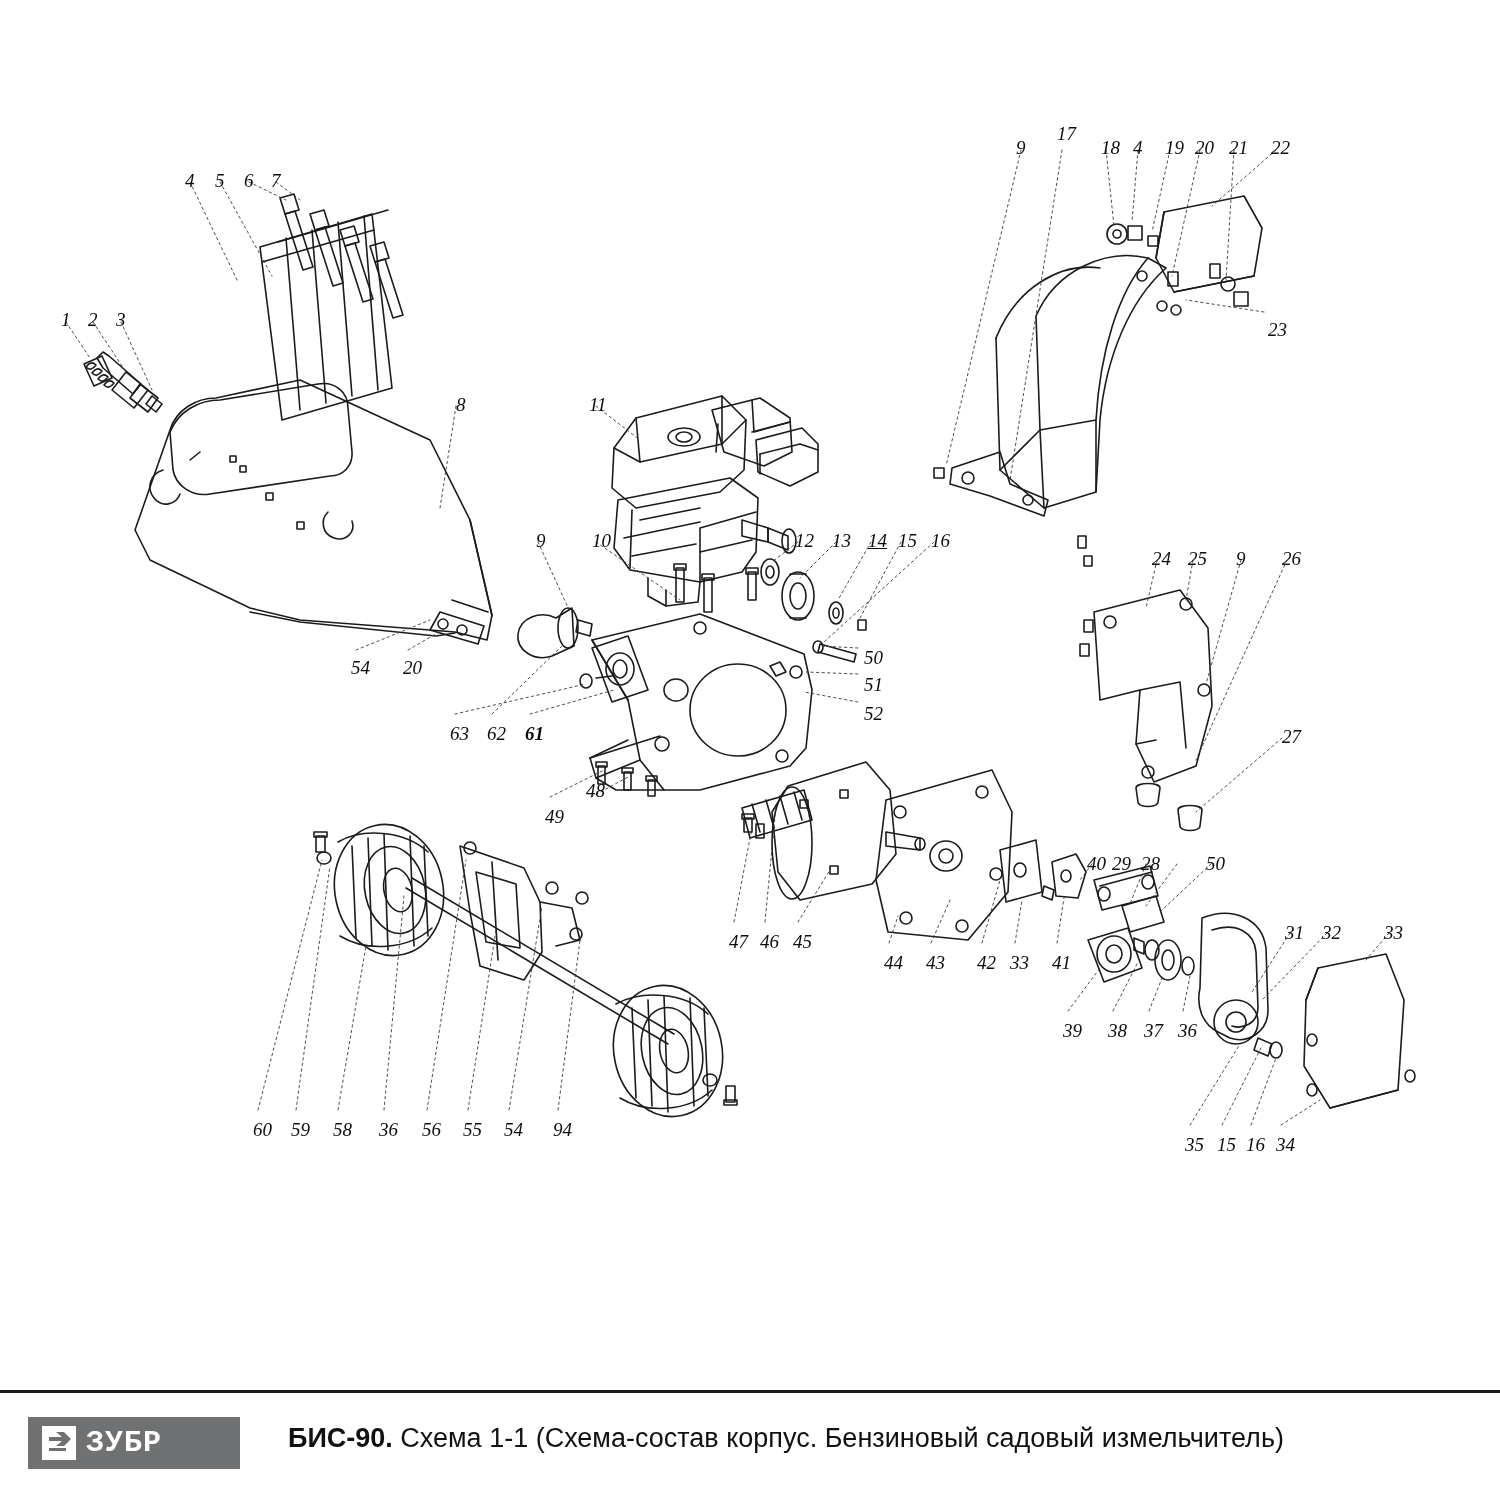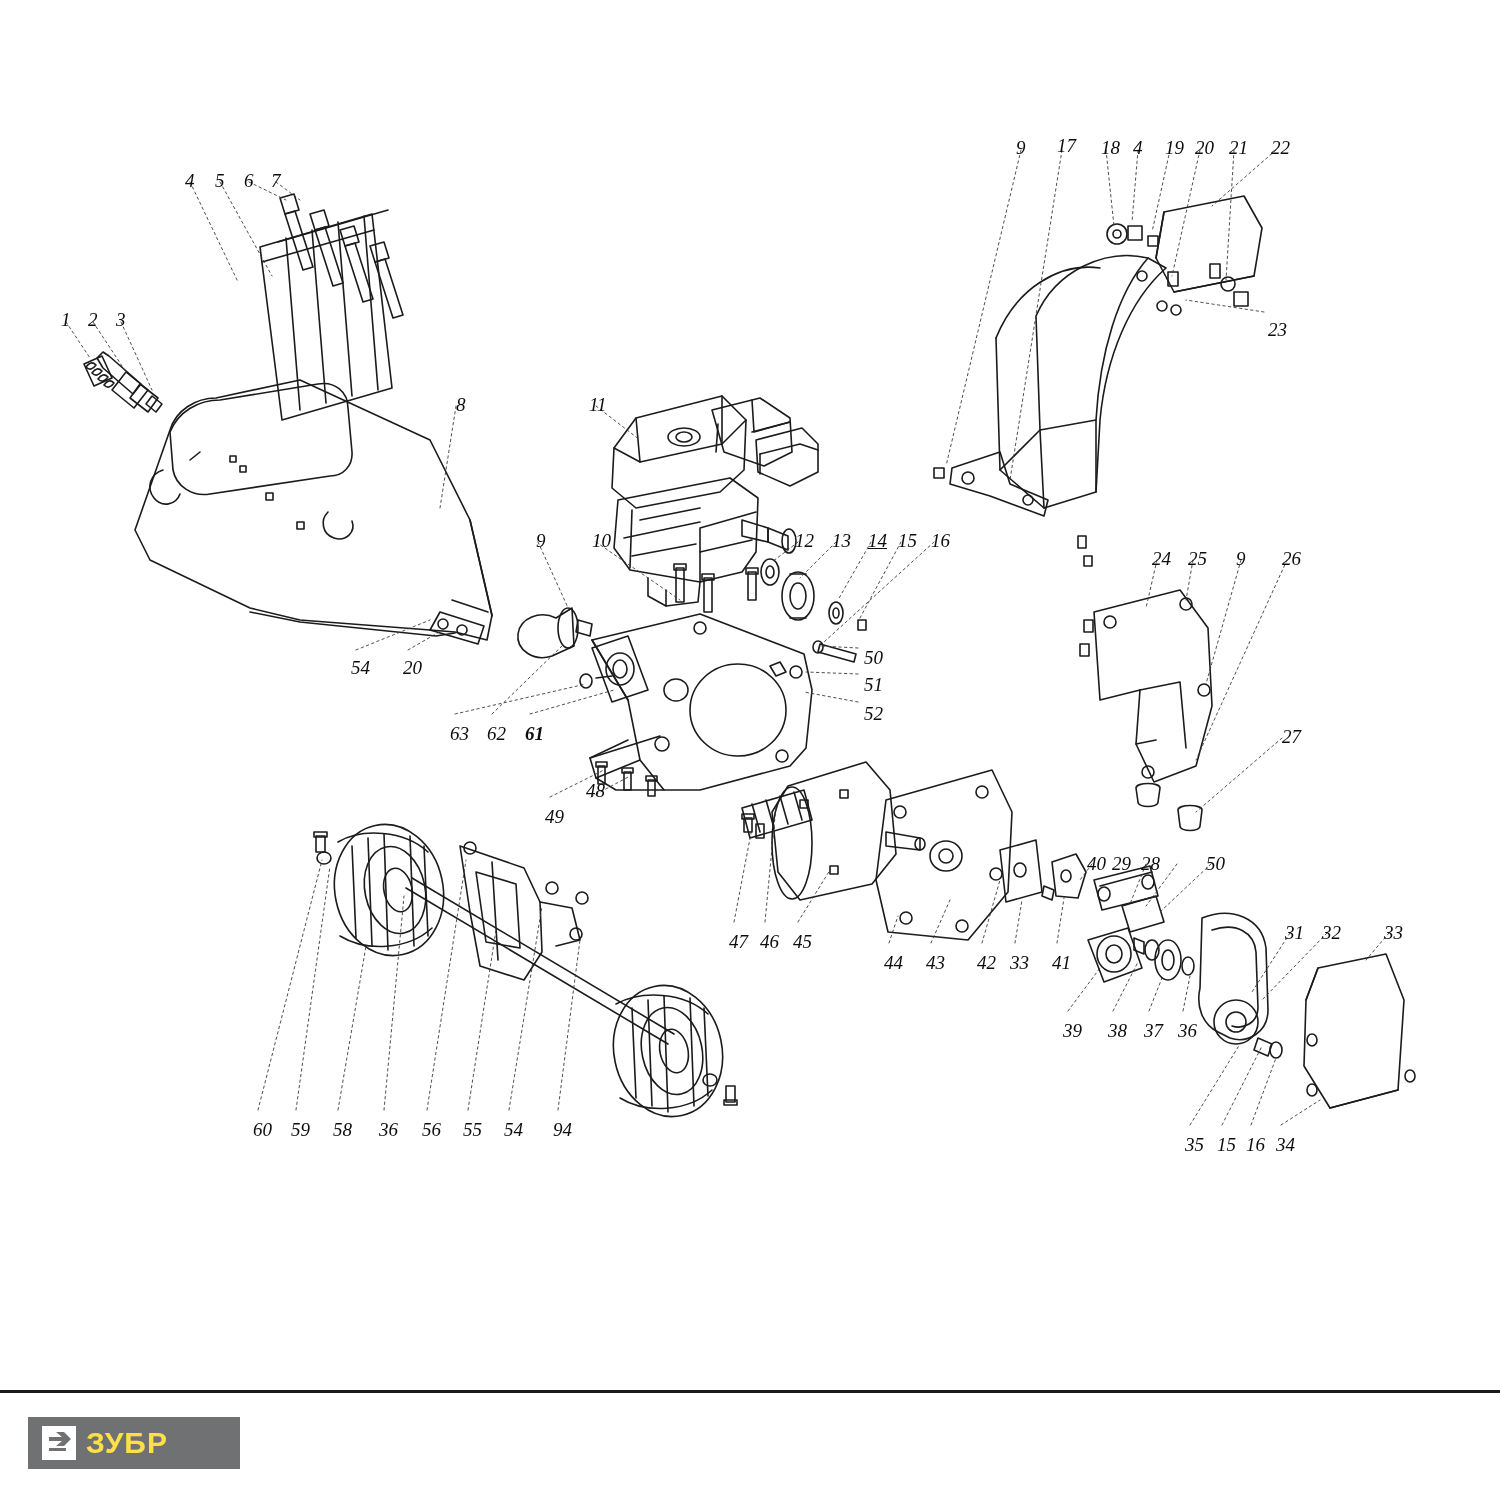--- a/index.html
+++ b/index.html
@@ -68,22 +68,22 @@
   }
   #logo .mark {
     width: 34px;
     height: 34px;
     background: #ffffff;
     position: relative;
     flex: none;
   }
   #logo .mark svg { display:block; }
   #logo .brand {
-    color: #fde047;
-    font-family: Liberation Sans, sans-serif;
+    color: #ffffff;
+    font-family: Liberation Mono, monospace;
     font-weight: bold;
     font-size: 30px;
     letter-spacing: 1px;
   }
   #caption {
     position: absolute;
     left: 288px;
     top: 30px;
     font-size: 27px;
     color: #111111;
@@ -519,21 +519,21 @@
         <div class="callout" style="left: 456px; top: 395px;">8</div>
         <div class="callout" style="left: 589px; top: 395px;">11</div>
         <div class="callout" style="left: 536px; top: 531px;">9</div>
         <div class="callout" style="left: 592px; top: 531px;">10</div>
         <div class="callout" style="left: 795px; top: 531px;">12</div>
         <div class="callout" style="left: 832px; top: 531px;">13</div>
         <div class="callout" style="left: 868px; top: 531px; text-decoration: underline;">14</div>
         <div class="callout" style="left: 898px; top: 531px;">15</div>
         <div class="callout" style="left: 931px; top: 531px;">16</div>
         <div class="callout" style="left: 1016px; top: 138px;">9</div>
-        <div class="callout" style="left: 1057px; top: 136px;">17</div>
+        <div class="callout" style="left: 1057px; top: 124px;">17</div>
         <div class="callout" style="left: 1101px; top: 138px;">18</div>
         <div class="callout" style="left: 1133px; top: 138px;">4</div>
         <div class="callout" style="left: 1165px; top: 138px;">19</div>
         <div class="callout" style="left: 1195px; top: 138px;">20</div>
         <div class="callout" style="left: 1229px; top: 138px;">21</div>
         <div class="callout" style="left: 1271px; top: 138px;">22</div>
         <div class="callout" style="left: 1268px; top: 320px;">23</div>
         <div class="callout" style="left: 351px; top: 658px;">54</div>
         <div class="callout" style="left: 403px; top: 658px;">20</div>
         <div class="callout" style="left: 450px; top: 724px;">63</div>
@@ -587,14 +587,17 @@
     <div id="logo">
       <span class="mark">
         <svg viewBox="0 0 34 34" width="34" height="34" aria-hidden="true">
           <rect x="0" y="0" width="34" height="34" fill="#ffffff"></rect>
           <path d="M7 11 H20 L14 6 H22 L29 13 L22 20 H14 L20 15 H7 Z" fill="#6f7173"></path>
           <path d="M7 22 H24 V25 H7 Z" fill="#6f7173"></path>
         </svg>
       </span>
       <span class="brand">ЗУБР</span>
     </div>
+    <div id="caption">
+      <span class="model">БИС-90.</span><span class="rest"> Схема 1-1 (Схема-состав корпус. Бензиновый садовый измельчитель)</span>
+    </div>
   </div>
 </div>
 
 </body></html>

